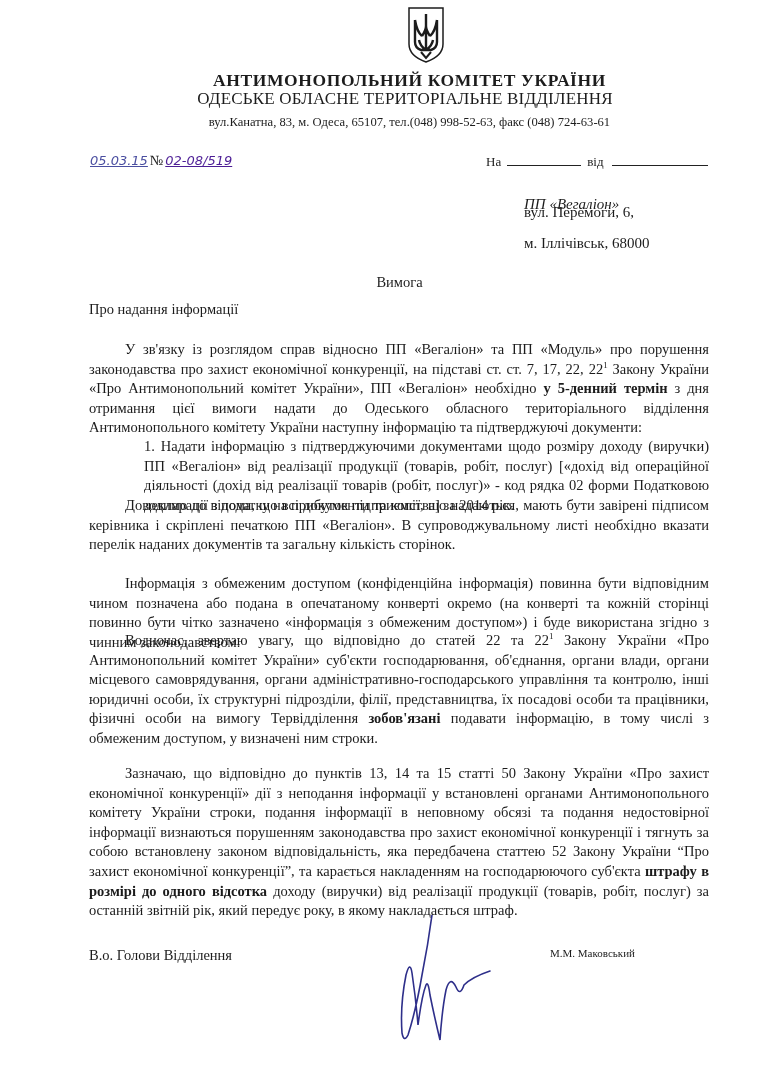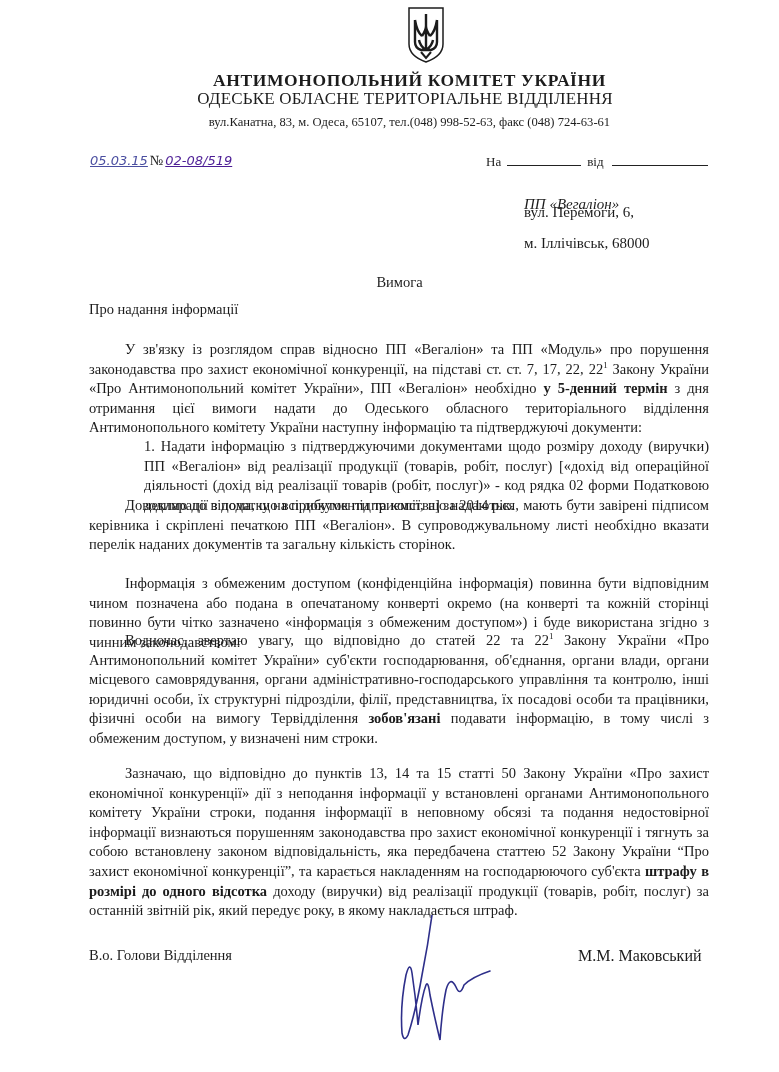--- a/index.html
+++ b/index.html
@@ -40,21 +40,21 @@
   .para b { font-weight: bold; }
   .para sup { font-size: 9px; line-height: 0; }
   .p1 { top: 340px; }
   .p2 { top: 437px; left: 144px; width: 565px; }
   .p3 { top: 496px; }
   .p4 { top: 574px; }
   .p5 { top: 631px; }
   .p6 { top: 764px; }
 
   .sig-role { position: absolute; left: 89px; top: 947px; font-size: 14.5px; }
-  .sig-name { position: absolute; left: 578px; top: 947px; font-size: 16px; }
+  .sig-name { position: absolute; left: 550px; top: 947px; font-size: 11px; }
   .signature { position: absolute; left: 362px; top: 915px; width: 140px; height: 135px; }
 </style>
 </head>
 <body>
 
 <div class="page">
 
   <svg class="emblem" viewBox="0 0 38 58">
     <path d="M2 2 H36 V38 Q36 50 19 56 Q2 50 2 38 Z" fill="none" stroke="#1c1c1c" stroke-width="1.5"></path>
     <path d="M19 8 V44 M19 44 Q13 40 12 34 M19 44 Q25 40 26 34 M8 14 V36 Q8 42 14 44 H24 Q30 42 30 36 V14 M8 14 Q10 26 15 30 M30 14 Q28 26 23 30 M15 30 Q19 24 19 20 M23 30 Q19 24 19 20" fill="none" stroke="#1c1c1c" stroke-width="2.4"></path>

